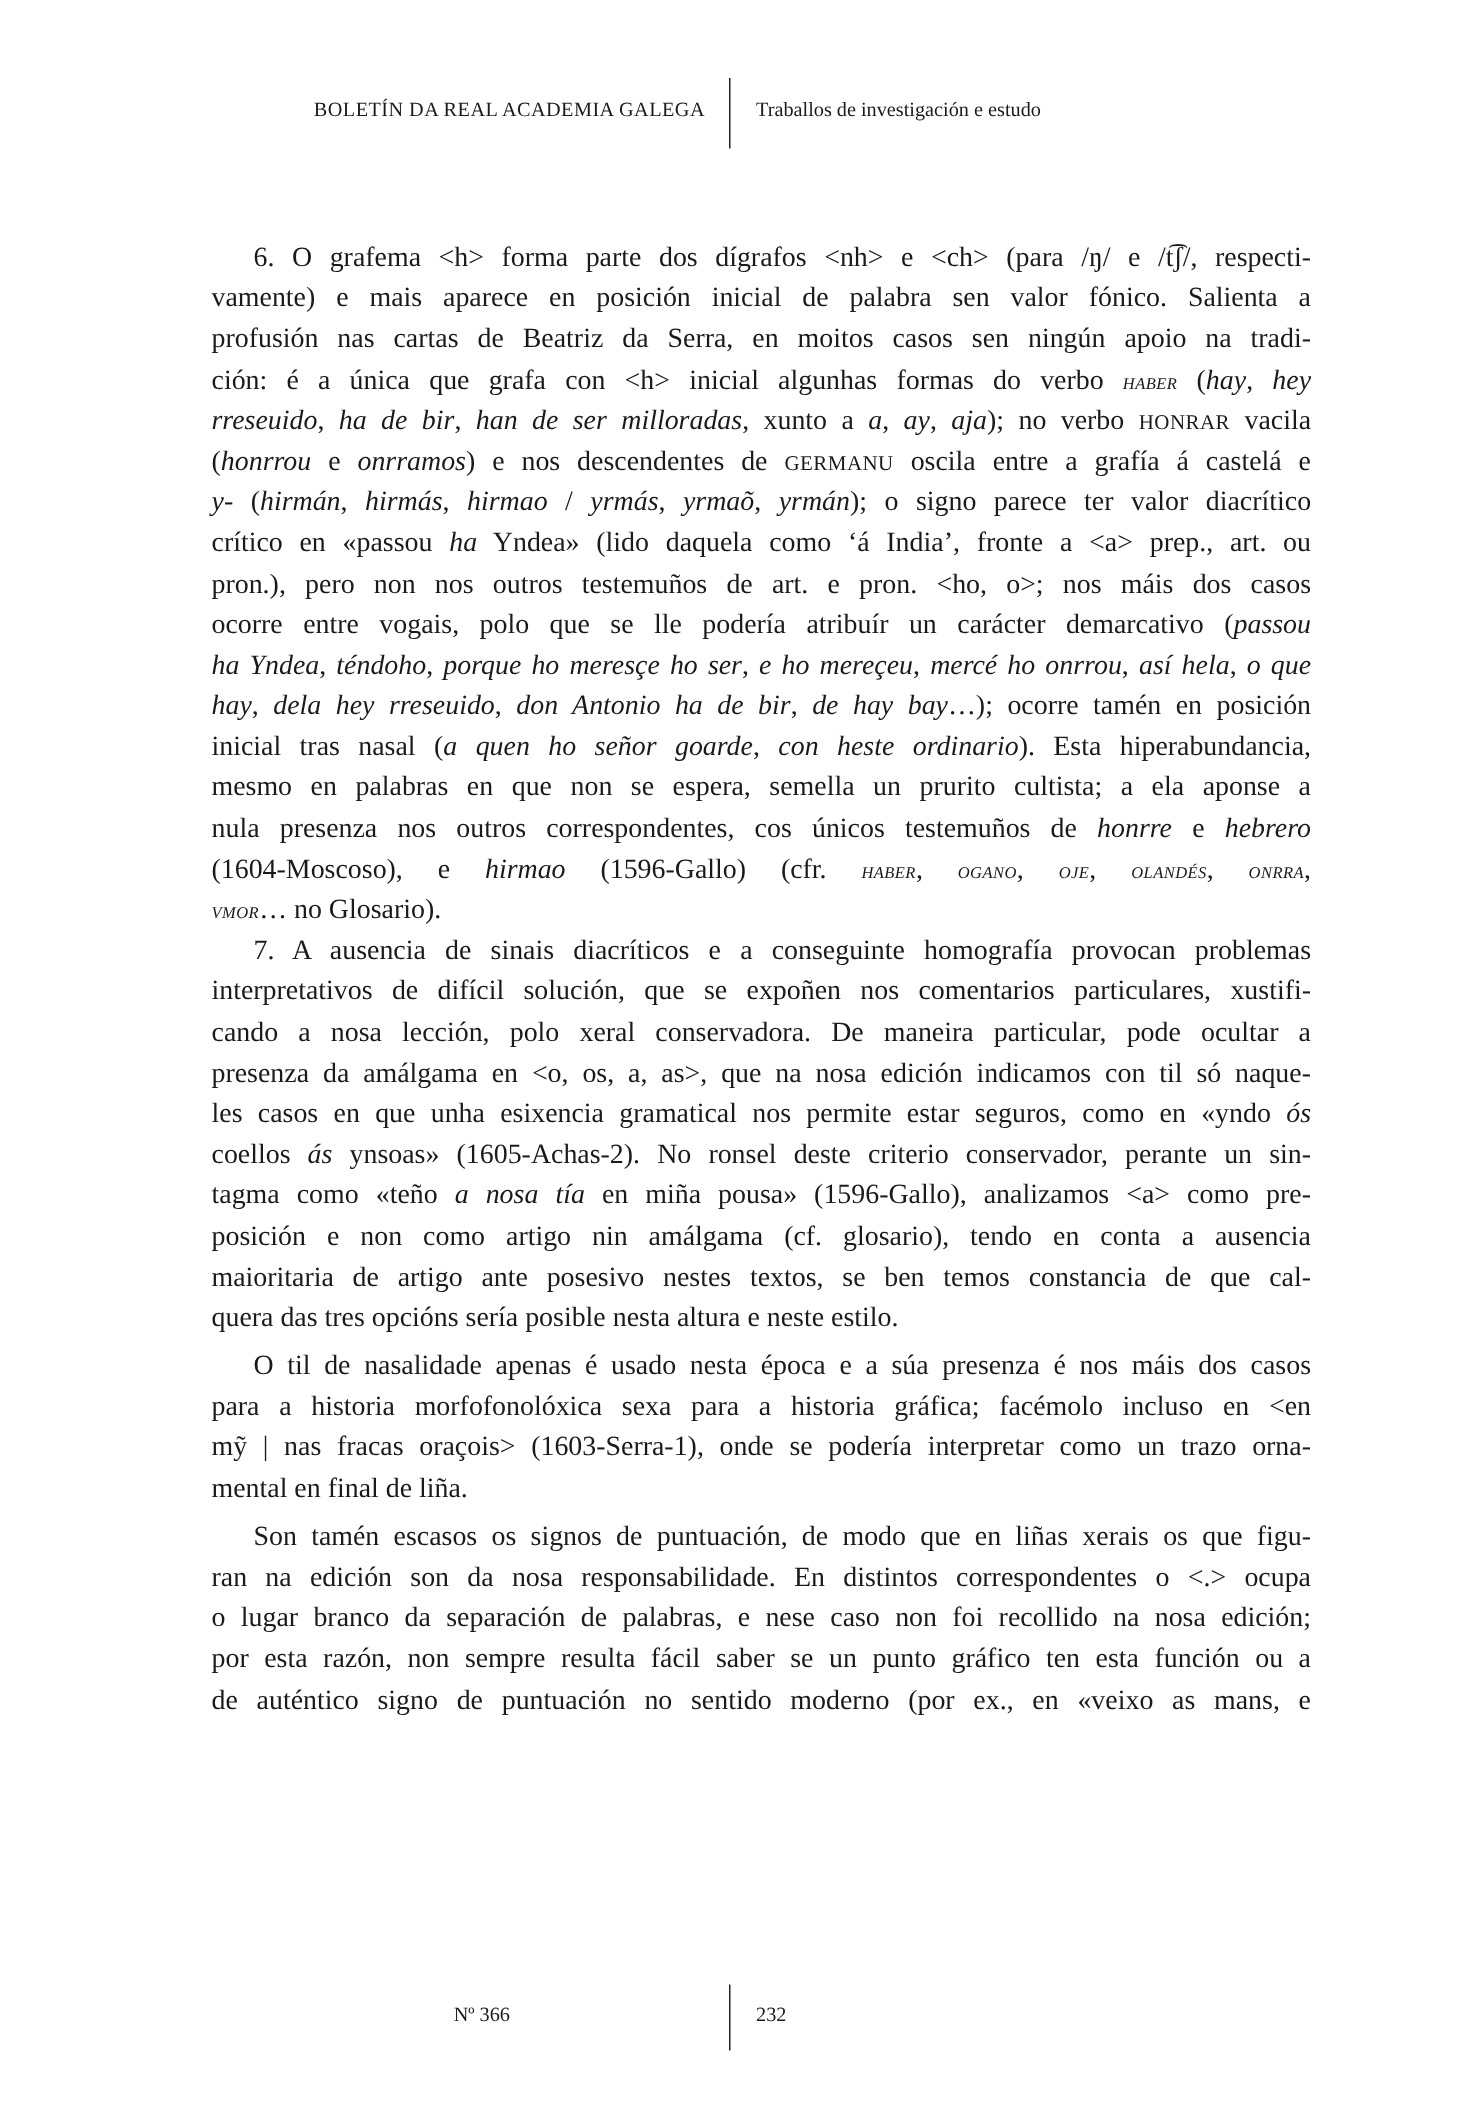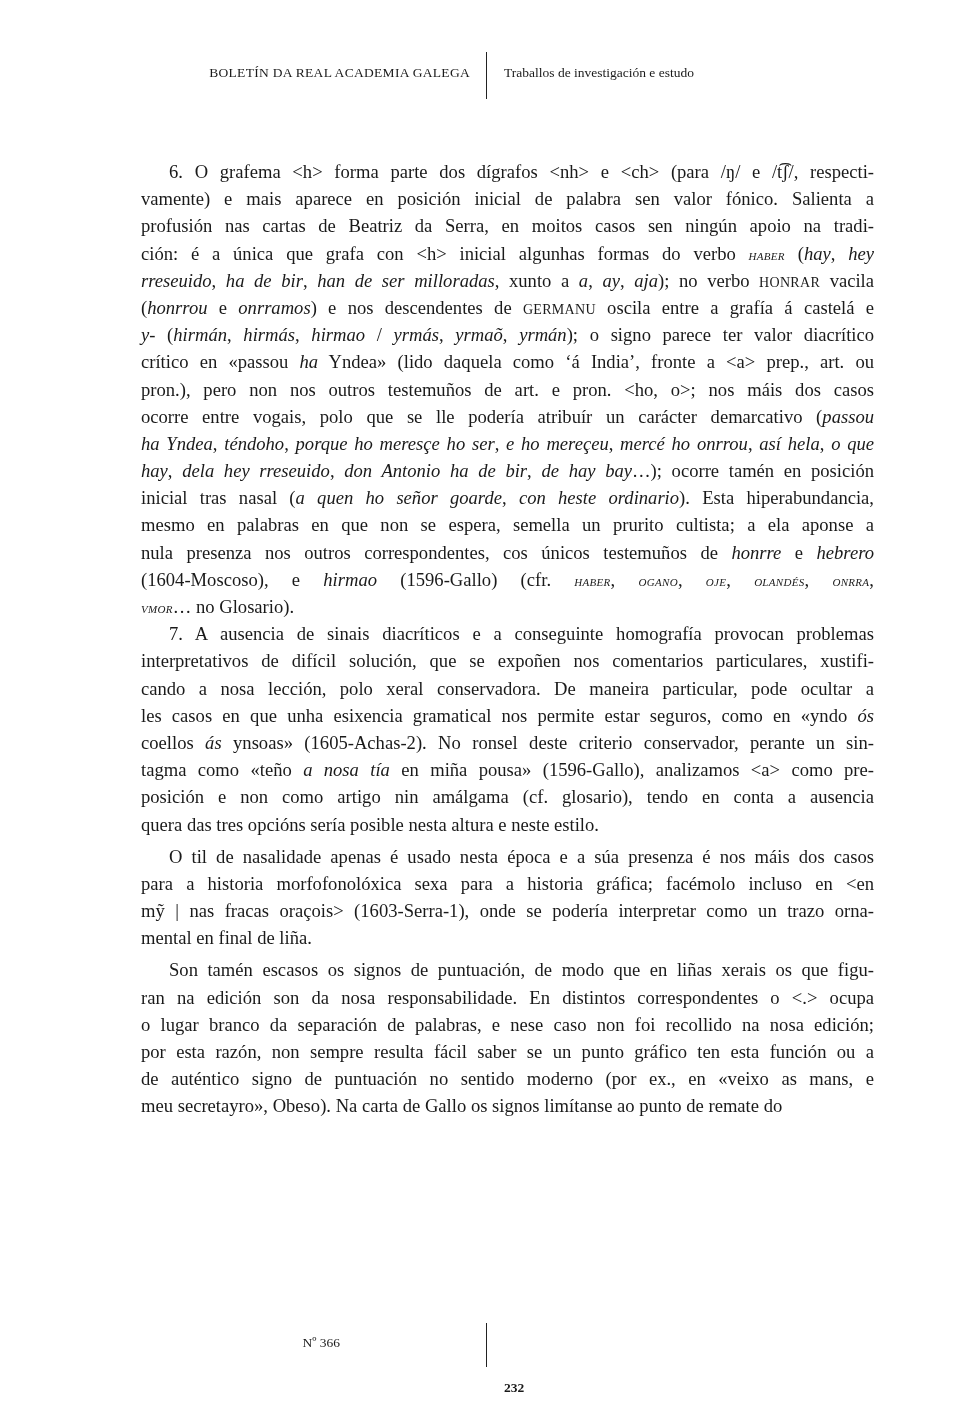--- a/index.html
+++ b/index.html
@@ -13,21 +13,21 @@
   .line { height: 27.2px; line-height: 27.2px; white-space: nowrap; text-align: justify; text-align-last: justify; overflow: visible; }
   .line.last { text-align-last: left; }
   .line.indent { padding-left: 28px; }
   .line span.i { font-style: italic; }
   .line span.sc { font-variant: small-caps; font-size: 20px; letter-spacing: 0.3px; }
   .line span.sci { font-variant: small-caps; font-style: italic; font-size: 15px; letter-spacing: 0.3px; }
   .gap { height: 5px; }
   .footer { position: absolute; top: 1323px; left: 0; width: 845px; height: 45px; }
   .footer .issue { position: absolute; right: 505px; top: 12px; font-size: 13.5px; white-space: nowrap; }
   .footer .rule { position: absolute; left: 486px; top: 0; width: 1px; height: 44px; background: #222; }
-  .footer .page { position: absolute; left: 504px; top: 12px; font-size: 13.5px; font-weight: bold; white-space: nowrap; margin-top: 45px; }
+  .footer .page { position: absolute; left: 504px; top: 12px; font-size: 13.5px; font-weight: normal; white-space: nowrap; }
 </style>
 </head>
 <body>
 
 <div class="header">
   <div class="journal">BOLETÍN DA REAL ACADEMIA GALEGA</div>
   <div class="rule"></div>
   <div class="section">Traballos de investigación e estudo</div>
 </div>
 
@@ -48,41 +48,42 @@
       <div class="line"><span>inicial tras nasal (</span><span class="i">a quen ho señor goarde</span><span>, </span><span class="i">con heste ordinario</span><span>). Esta hiperabundancia,</span></div>
       <div class="line"><span>mesmo en palabras en que non se espera, semella un prurito cultista; a ela aponse a</span></div>
       <div class="line"><span>nula presenza nos outros correspondentes, cos únicos testemuños de </span><span class="i">honrre</span><span> e </span><span class="i">hebrero</span></div>
       <div class="line"><span>(1604-Moscoso), e </span><span class="i">hirmao</span><span> (1596-Gallo) (cfr. </span><span class="sci">haber</span><span>, </span><span class="sci">ogano</span><span>, </span><span class="sci">oje</span><span>, </span><span class="sci">olandés</span><span>, </span><span class="sci">onrra</span><span>,</span></div>
       <div class="line last"><span class="sci">vmor</span><span>… no Glosario).</span></div>
     </div>
     <div>
       <div class="line indent"><span>7. A ausencia de sinais diacríticos e a conseguinte homografía provocan problemas</span></div>
       <div class="line"><span>interpretativos de difícil solución, que se expoñen nos comentarios particulares, xustifi-</span></div>
       <div class="line"><span>cando a nosa lección, polo xeral conservadora. De maneira particular, pode ocultar a</span></div>
+      <div class="line"><span>presenza da amálgama en &lt;o, os, a, as&gt;, que na nosa edición indicamos con til só naque-</span></div>
       <div class="line"><span>les casos en que unha esixencia gramatical nos permite estar seguros, como en «yndo </span><span class="i">ós</span></div>
       <div class="line"><span>coellos </span><span class="i">ás</span><span> ynsoas» (1605-Achas-2). No ronsel deste criterio conservador, perante un sin-</span></div>
       <div class="line"><span>tagma como «teño </span><span class="i">a nosa tía</span><span> en miña pousa» (1596-Gallo), analizamos &lt;a&gt; como pre-</span></div>
       <div class="line"><span>posición e non como artigo nin amálgama (cf. glosario), tendo en conta a ausencia</span></div>
+      <div class="line"><span>maioritaria de artigo ante posesivo nestes textos, se ben temos constancia de que cal-</span></div>
       <div class="line last"><span>quera das tres opcións sería posible nesta altura e neste estilo.</span></div>
     </div>
     <div>
       <div class="gap"></div>
       <div class="line indent"><span>O til de nasalidade apenas é usado nesta época e a súa presenza é nos máis dos casos</span></div>
       <div class="line"><span>para a historia morfofonolóxica sexa para a historia gráfica; facémolo incluso en &lt;en</span></div>
       <div class="line"><span>mỹ | nas fracas oraçois&gt; (1603-Serra-1), onde se podería interpretar como un trazo orna-</span></div>
       <div class="line last"><span>mental en final de liña.</span></div>
     </div>
     <div>
       <div class="gap"></div>
       <div class="line indent"><span>Son tamén escasos os signos de puntuación, de modo que en liñas xerais os que figu-</span></div>
       <div class="line"><span>ran na edición son da nosa responsabilidade. En distintos correspondentes o &lt;.&gt; ocupa</span></div>
       <div class="line"><span>o lugar branco da separación de palabras, e nese caso non foi recollido na nosa edición;</span></div>
       <div class="line"><span>por esta razón, non sempre resulta fácil saber se un punto gráfico ten esta función ou a</span></div>
       <div class="line"><span>de auténtico signo de puntuación no sentido moderno (por ex., en «veixo as mans, e</span></div>
-      <div class="line last"><span>meu secretayro», Obeso). Na carta de Gallo os signos limítanse ao punto de remate do</span></div>
     </div>
   </div>
 
 <div class="footer">
   <div class="issue">Nº 366</div>
   <div class="rule"></div>
   <div class="page">232</div>
 </div>
 
 </body></html>

